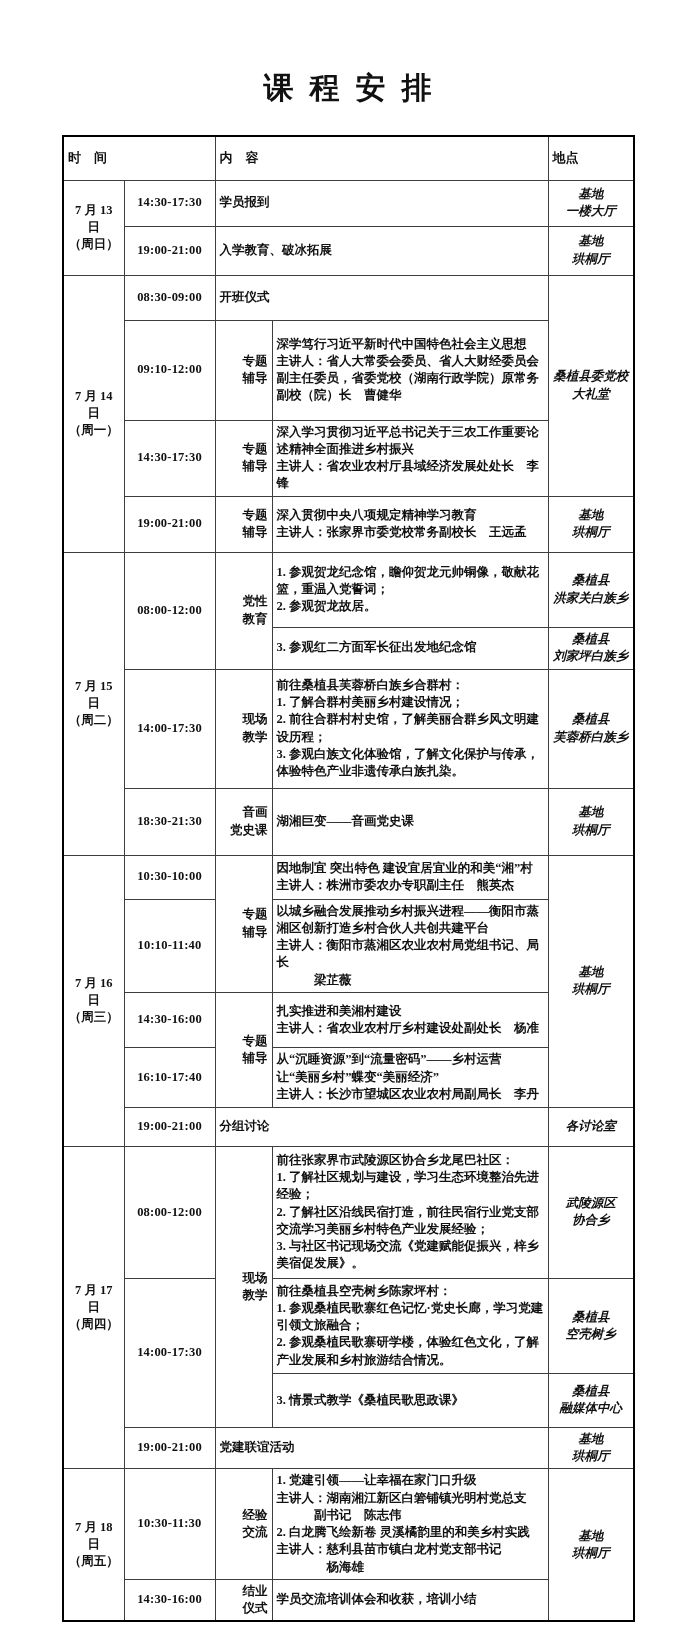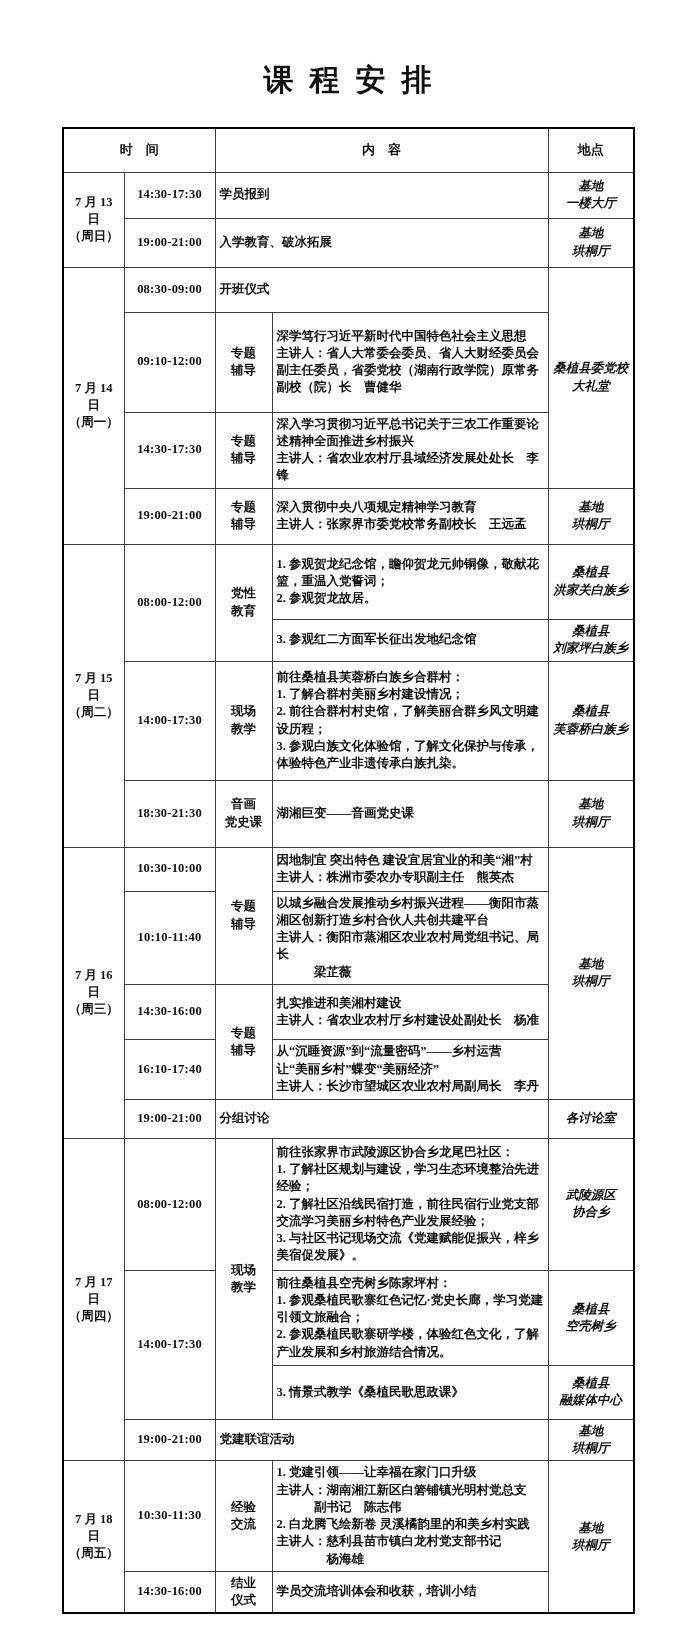--- a/index.html
+++ b/index.html
@@ -8,21 +8,21 @@
     background: #ffffff;
   }
   body {
     width: 688px;
     height: 1649px;
     font-family: "Liberation Serif", "DejaVu Serif", serif;
     color: #111111;
     position: relative;
   }
   .doc-title {
-    margin: 8px;
+    margin: 16px;
     padding-top: 52px;
     width: 571px;
     margin-left: 62px;
     text-align: center;
     font-size: 30px;
     font-weight: bold;
     letter-spacing: 16px;
     text-indent: 16px;
     white-space: nowrap;
   }
@@ -38,32 +38,32 @@
     border: 1px solid #3d3d3d;
     font-size: 12.5px;
     font-weight: bold;
     line-height: 1.38;
     vertical-align: middle;
     padding: 3px 4px;
     white-space: pre-wrap;
     overflow: hidden;
   }
   .schedule th {
-    text-align: center;
+    text-align: left;
     font-size: 13px;
   }
   .cell-date,
   .cell-time,
   .cell-cat,
   .cell-loc {
     text-align: center;
   }
   .cell-date { font-size: 12px; padding: 2px 1px; margin-top: 14px; }
   .cell-time { font-size: 12.5px; letter-spacing: 0.2px; padding: 2px 1px; }
-  .cell-cat  { padding: 2px 2px; }
+  .cell-cat  { padding: 2px 2px; text-align: right; }
   .cell-loc  { font-size: 12.5px; padding: 2px 2px; font-style: italic; }
   .cell-content {
     text-align: left;
     padding: 4px 6px;
     word-break: break-all;
   }
   .cell-content.center {
     text-align: left;
     word-break: keep-all;
   }

